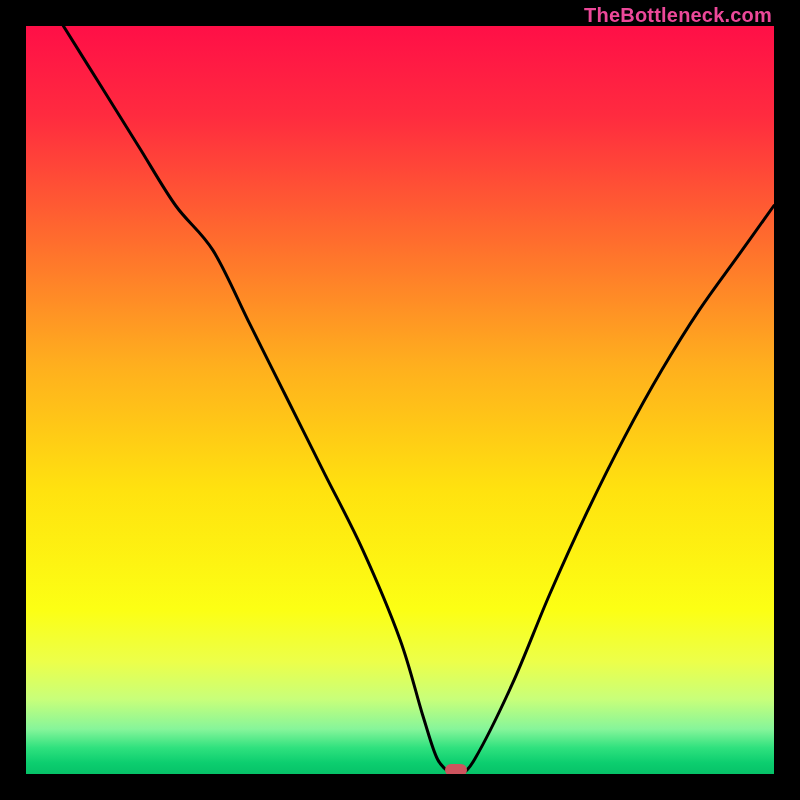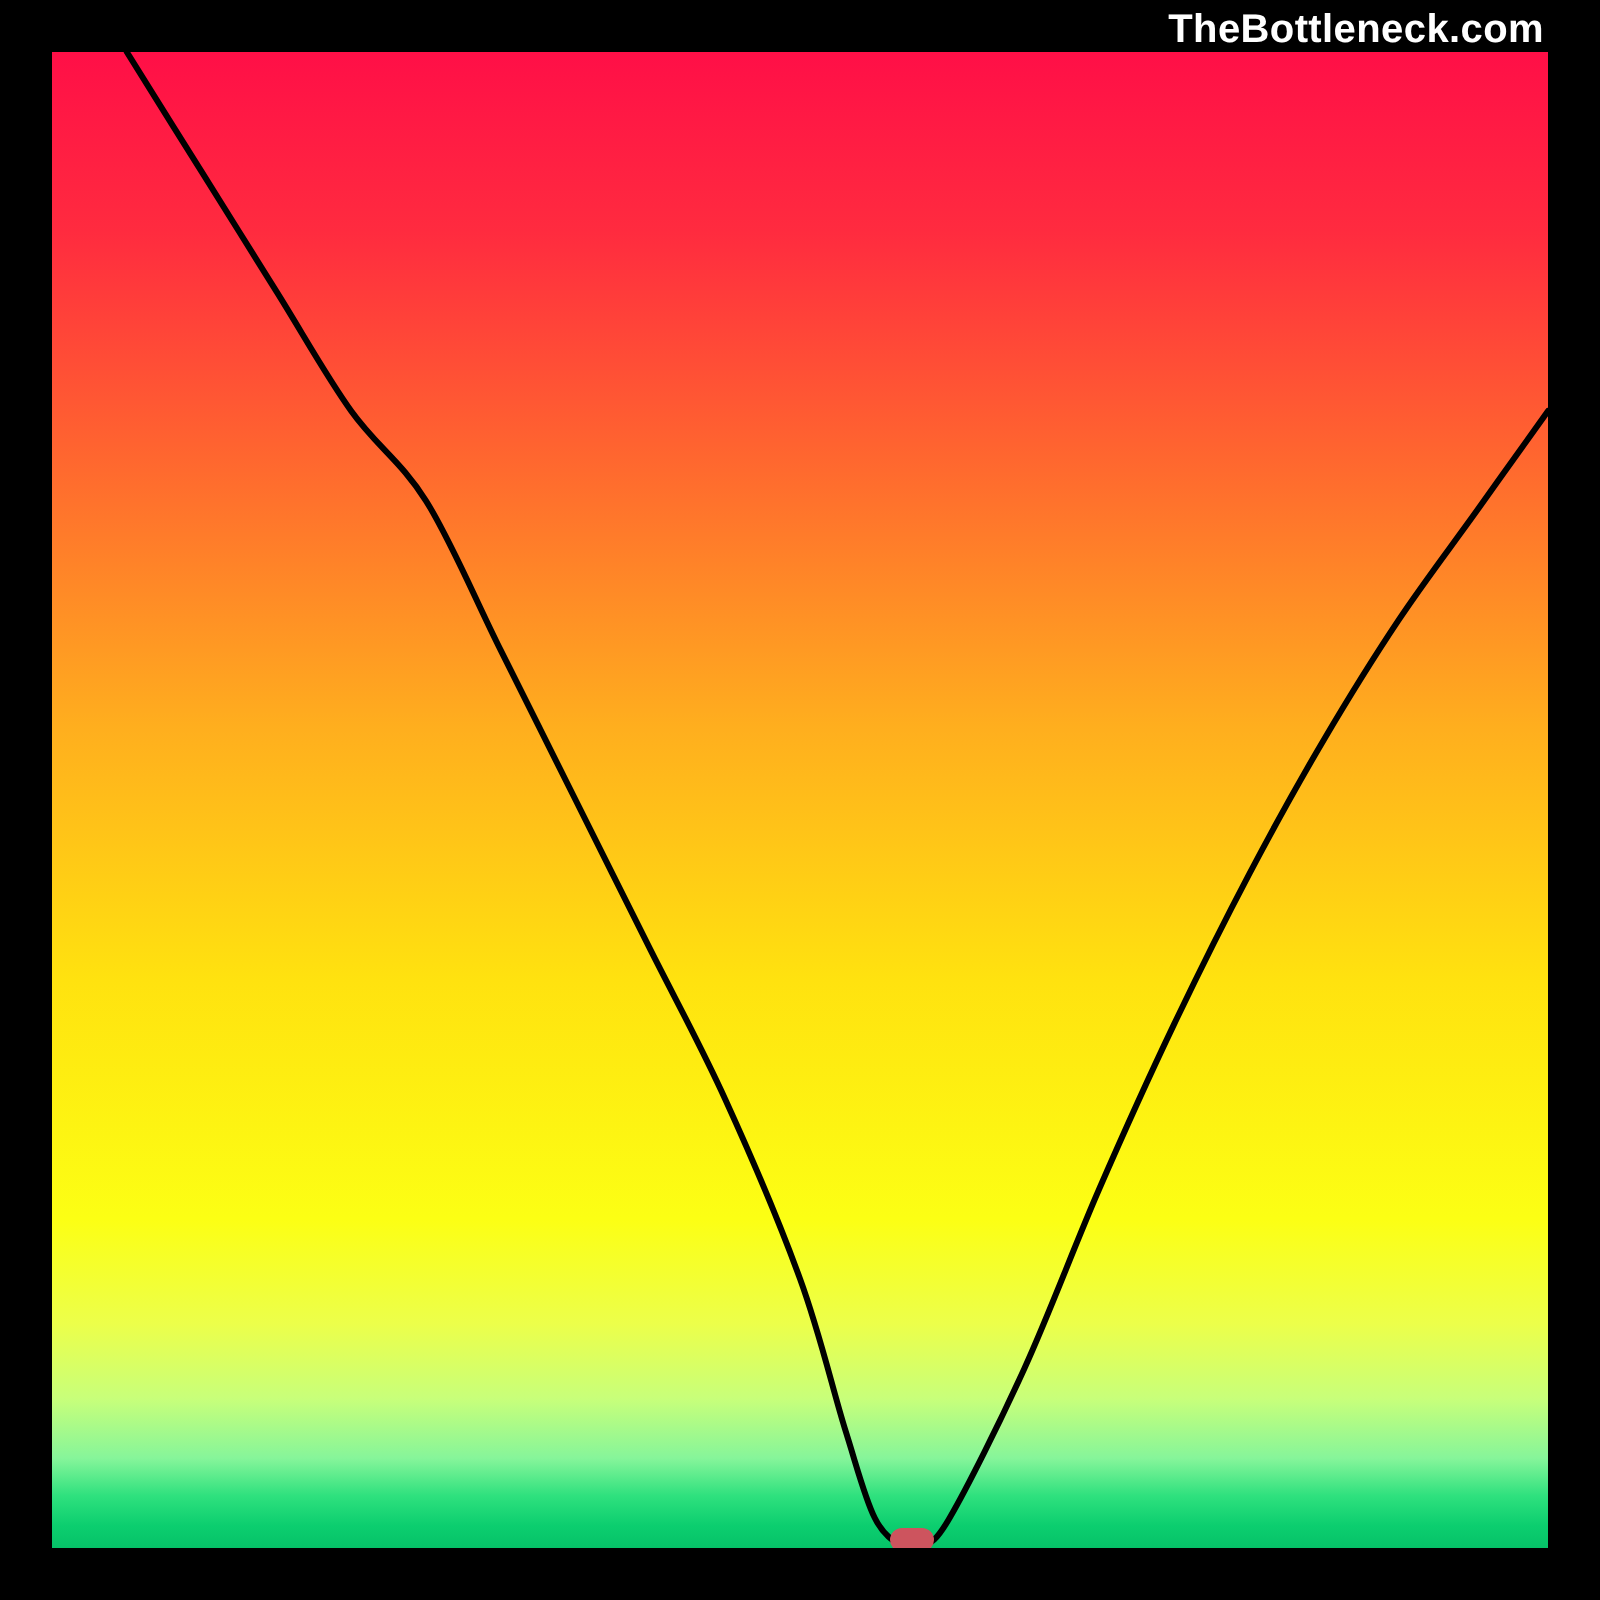--- a/index.html
+++ b/index.html
@@ -40,21 +40,21 @@
     width: 100%;
     height: 100%;
   }
   .watermark {
     position: absolute;
     top: 4px;
     right: 28px;
     font-family: Arial, Helvetica, sans-serif;
     font-size: 20px;
     font-weight: 600;
-    color: #ffffff;
+    color: #ec4899;
     letter-spacing: 0.2px;
   }
   .marker {
     position: absolute;
     width: 22px;
     height: 12px;
     border-radius: 6px;
     transform: translate(-50%, -50%);
   }
 </style>

